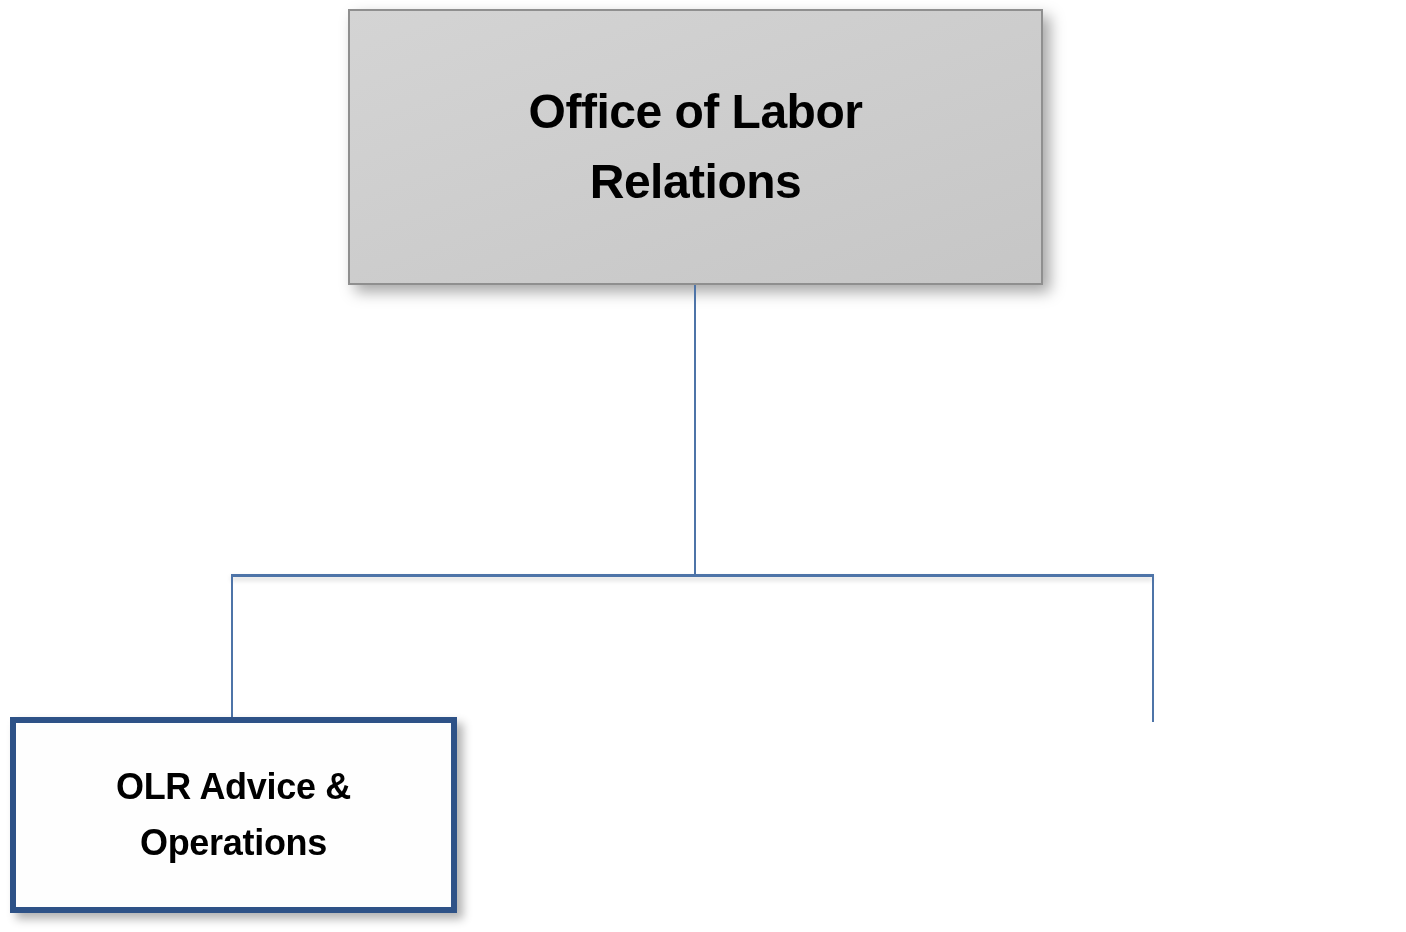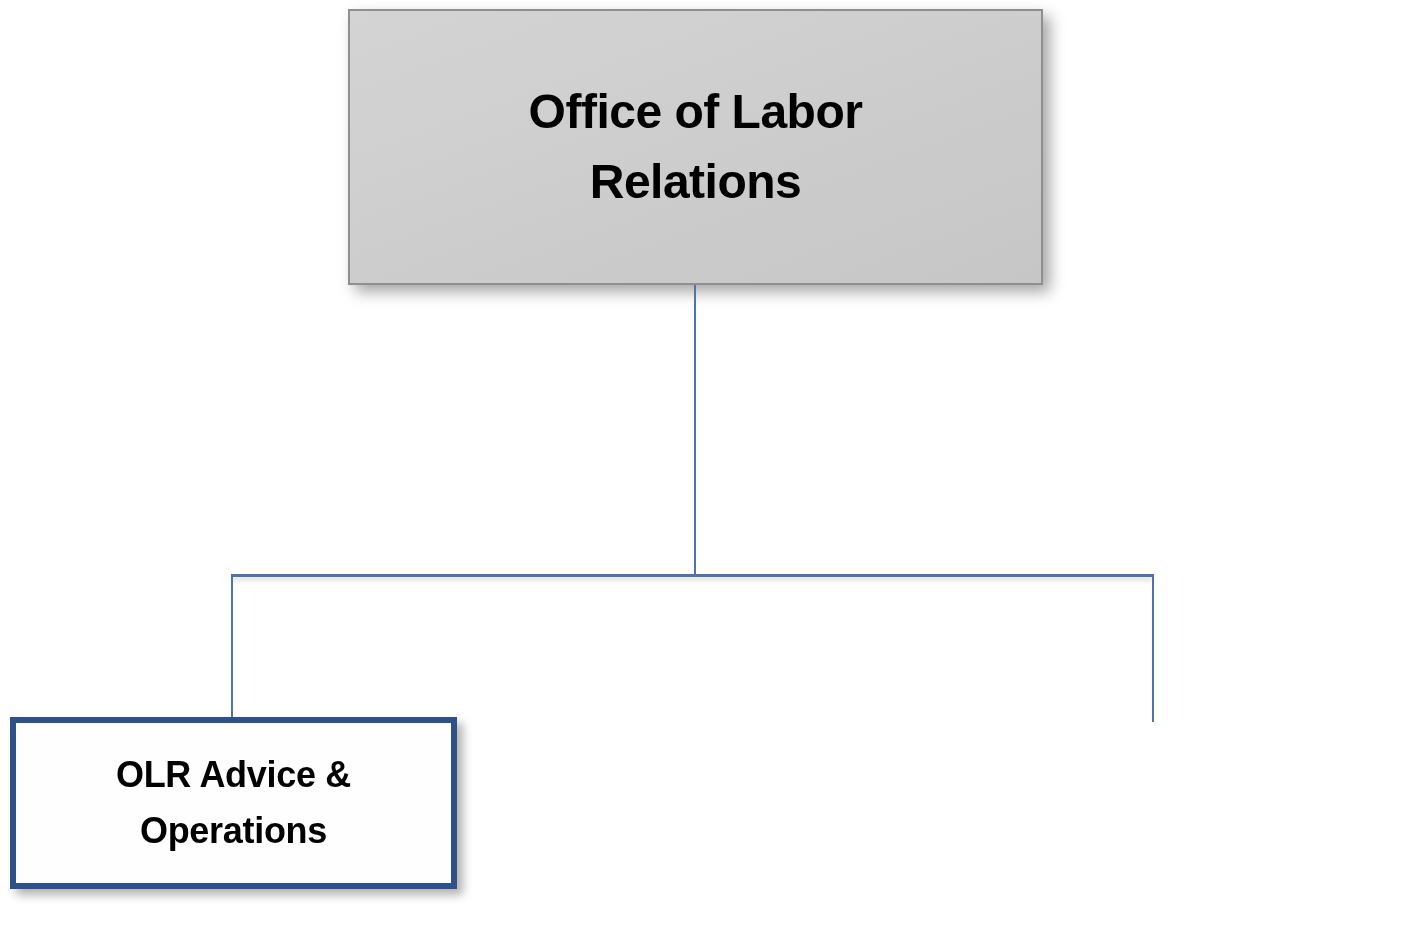--- a/index.html
+++ b/index.html
@@ -37,21 +37,21 @@
     box-shadow: 7px 7px 14px rgba(0, 0, 0, 0.35);
     font-size: 48px;
     line-height: 1.45;
     letter-spacing: -0.5px;
   }
   .node-root .node-label {
     max-width: 480px;
   }
   .node-child {
     width: 447px;
-    height: 172px;
+    height: 196px;
     background: var(--child-fill, #fefefe);
     border: 6px solid var(--child-border, #2e5287);
     box-shadow: 6px 6px 9px rgba(0, 0, 0, 0.30);
     font-size: 36px;
     line-height: 1.55;
     letter-spacing: -0.3px;
   }
   .node-child-left {
     left: 10px;
     top: 717px;

